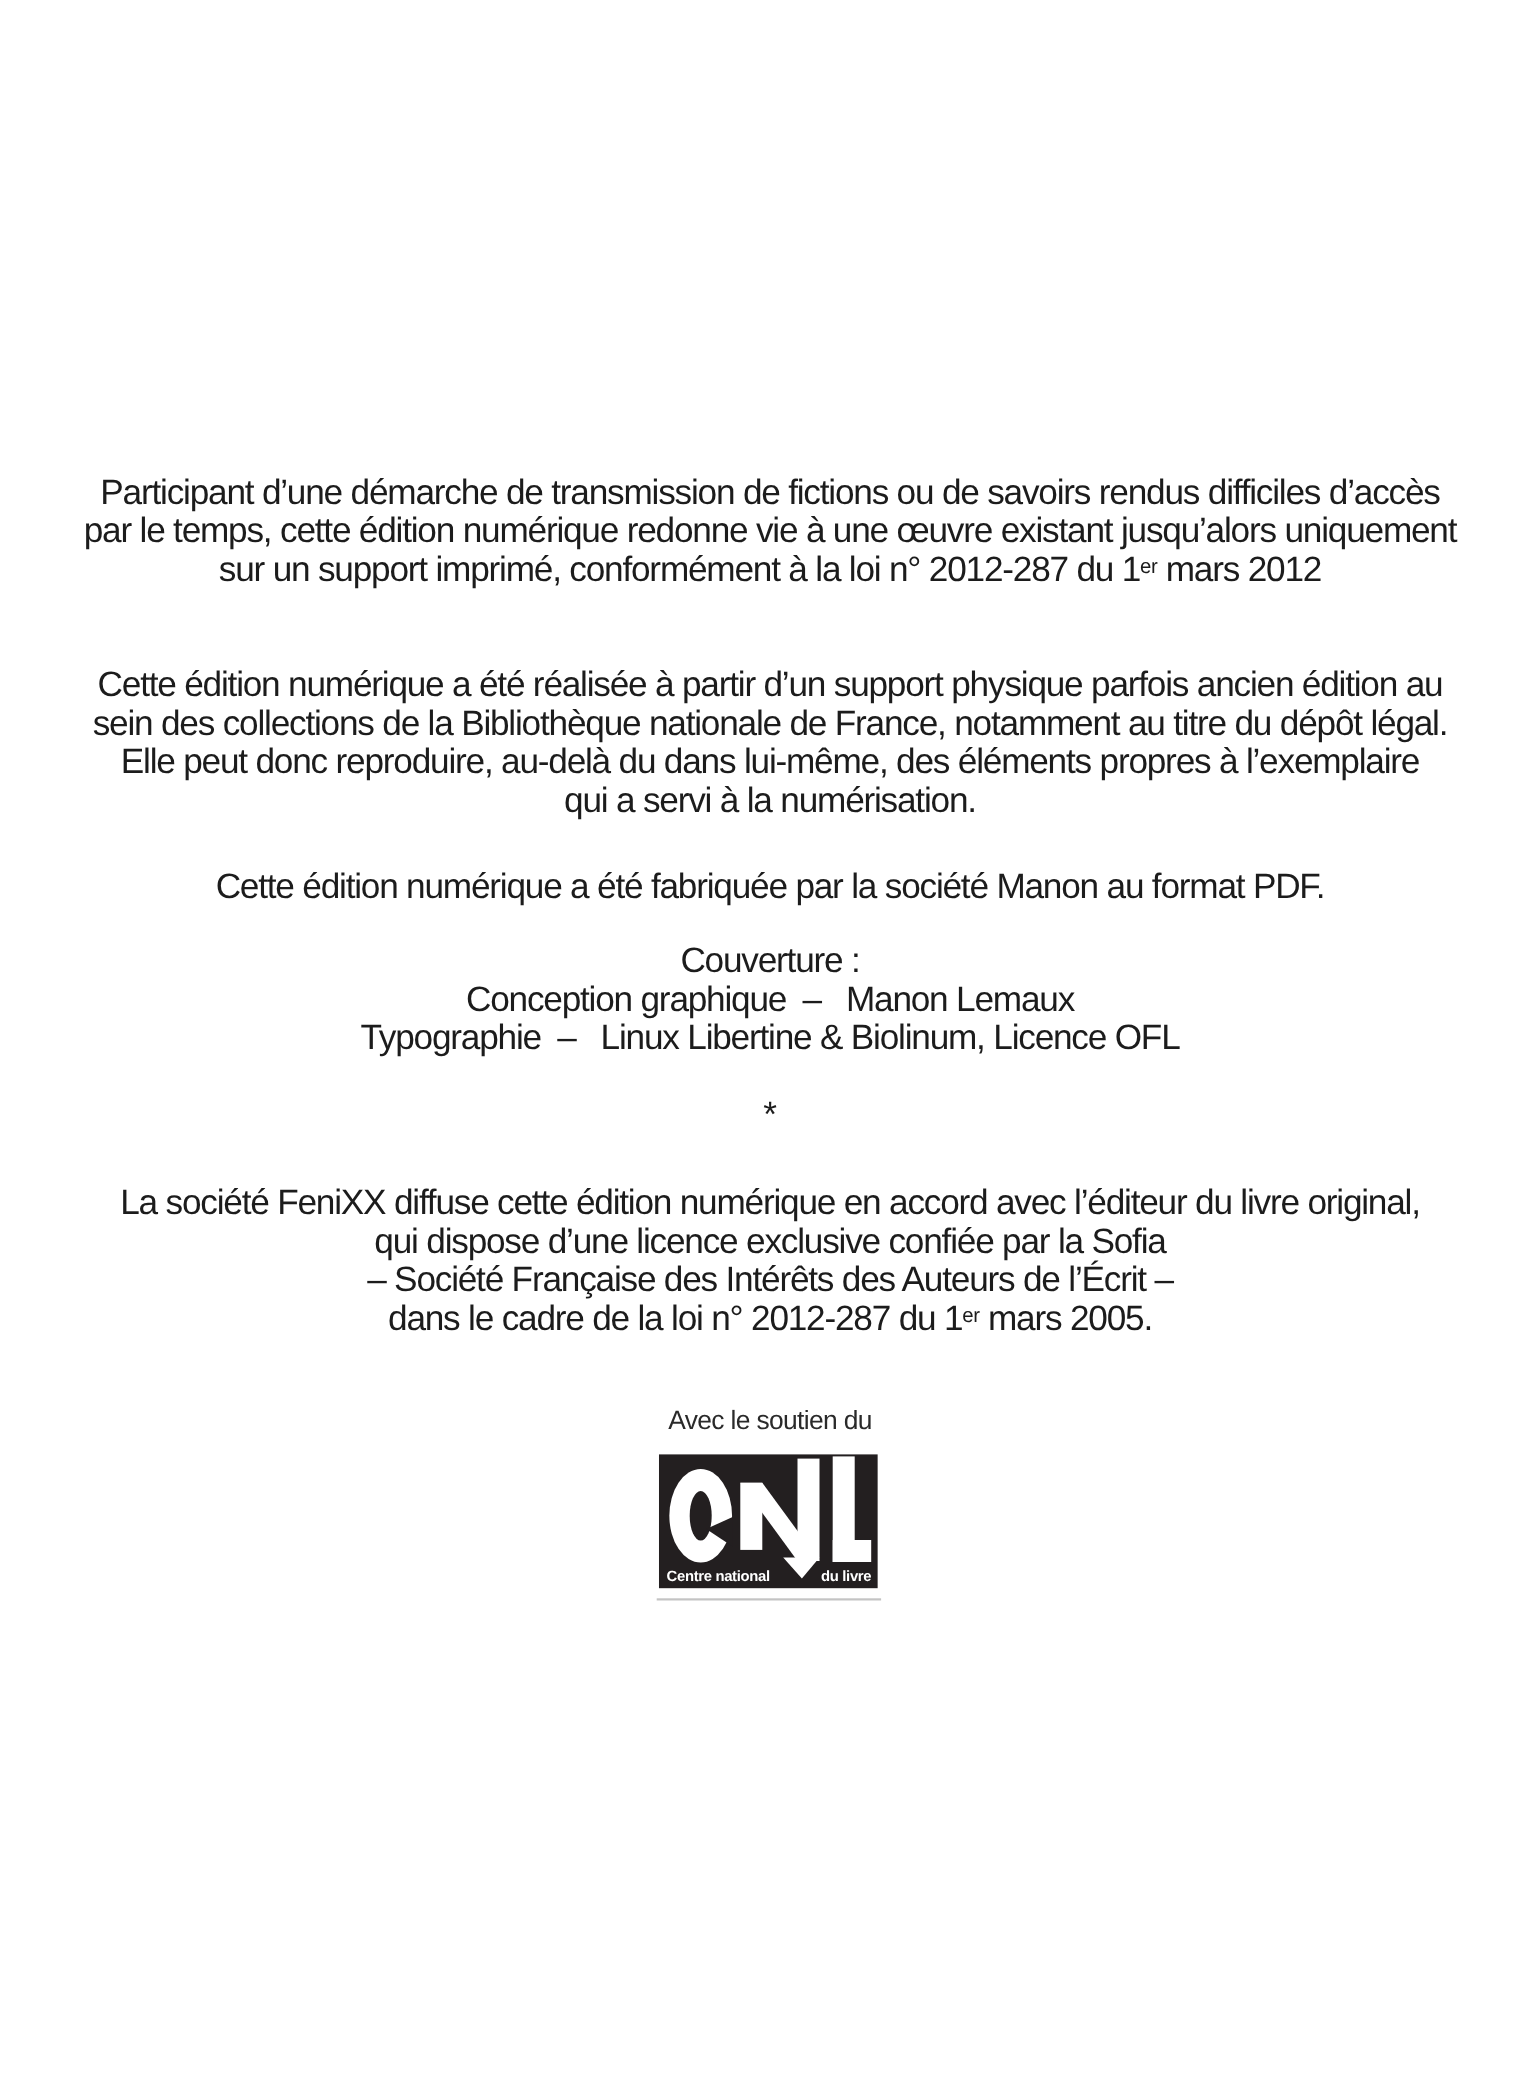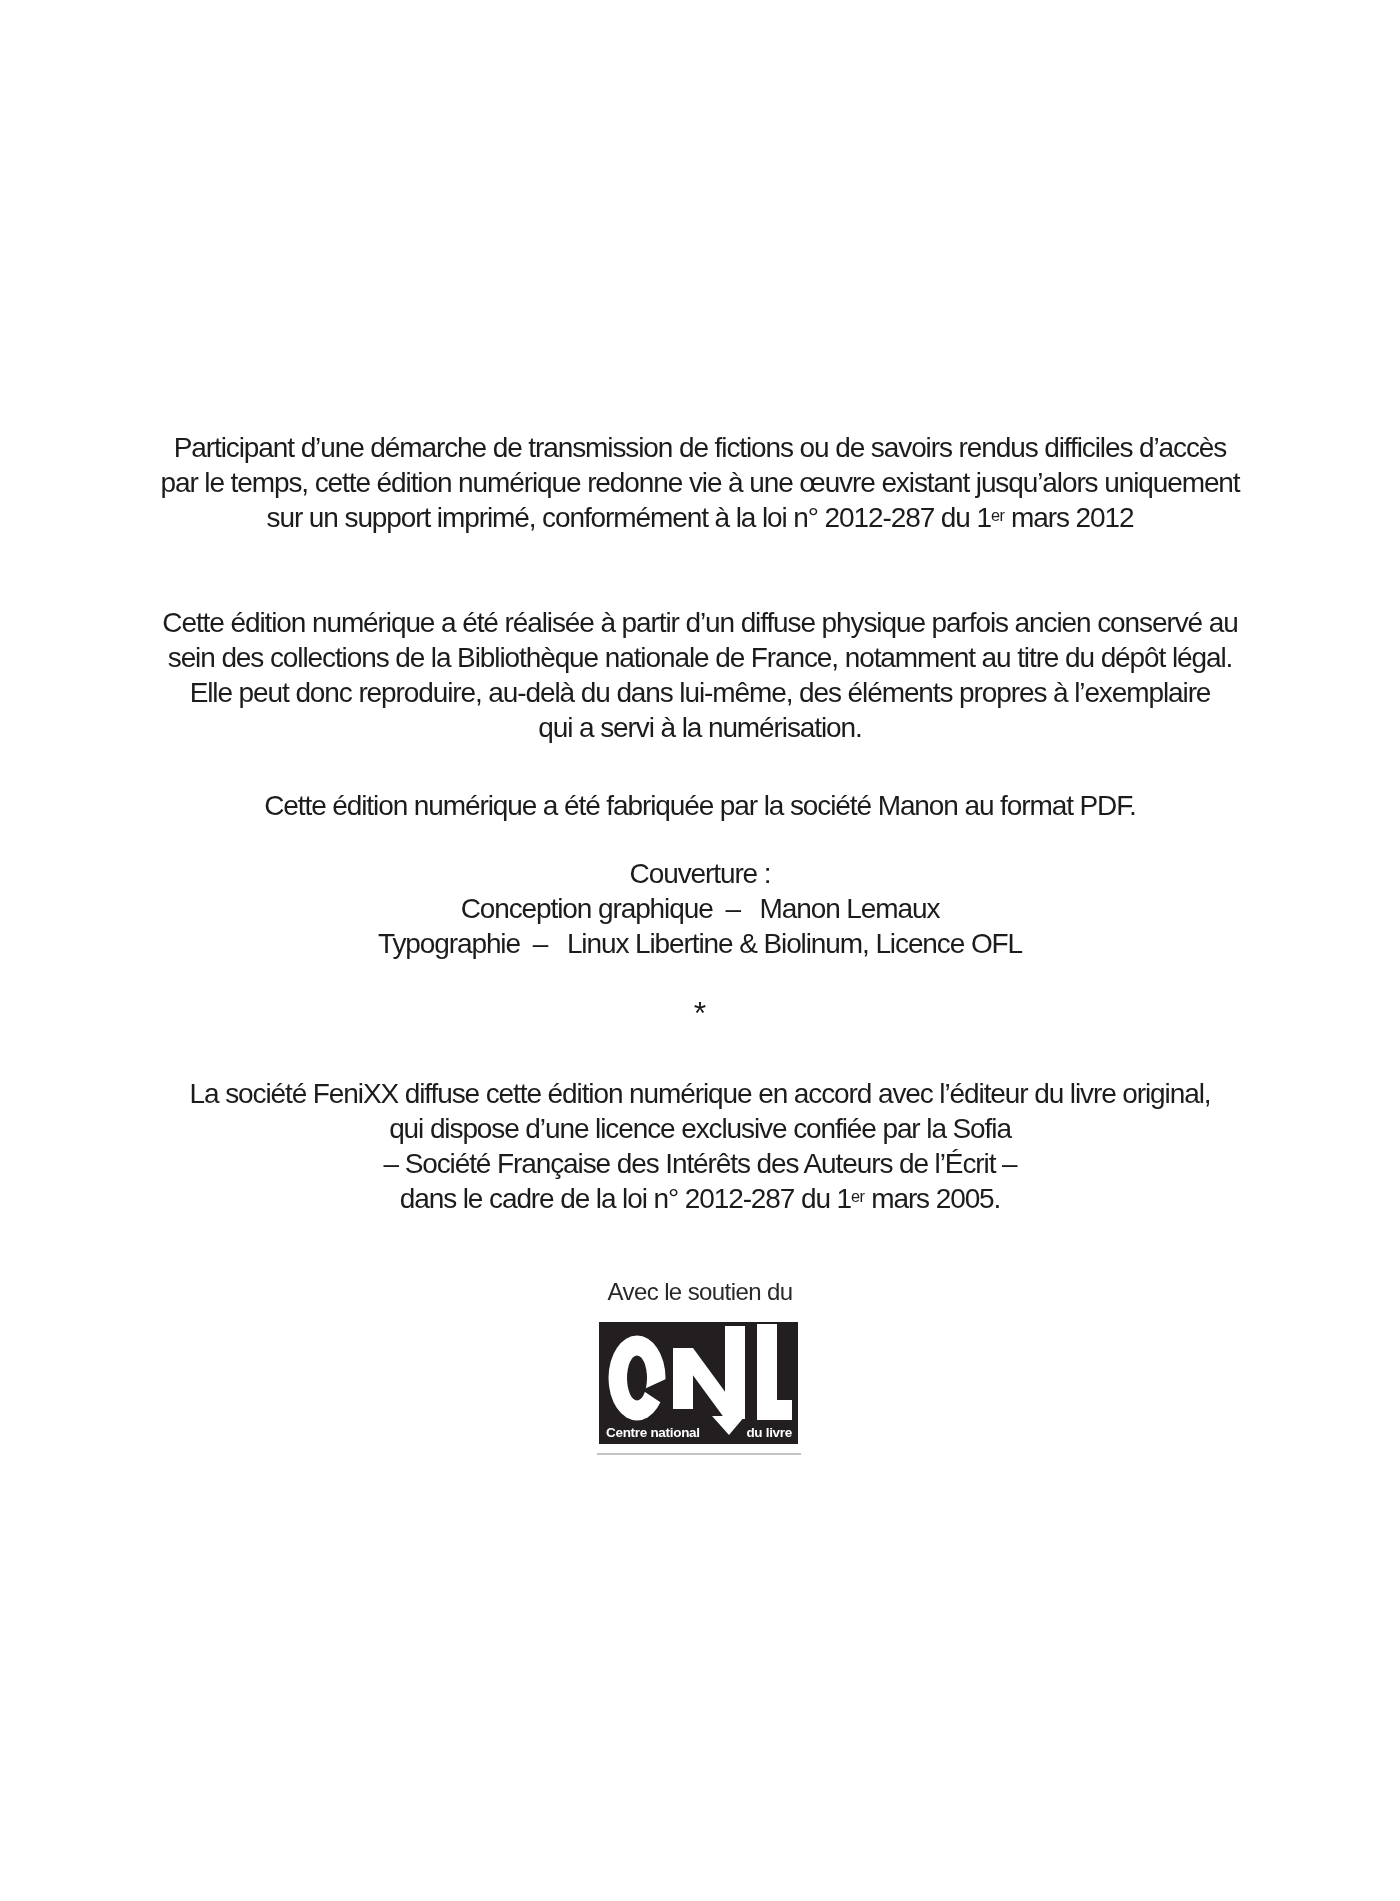--- a/index.html
+++ b/index.html
@@ -12,21 +12,21 @@
     color: #1c1c1c;
     overflow: hidden;
   }
   .block {
     position: absolute;
     left: 0;
     right: 0;
     text-align: center;
   }
   .body-text .line {
-    font-size: 28px;
+    font-size: 32px;
     line-height: 35px;
     letter-spacing: -1.1px;
     white-space: pre;
   }
   sup {
     font-size: 0.58em;
     line-height: 0;
     vertical-align: 0.38em;
     letter-spacing: -0.5px;
   }
@@ -62,21 +62,21 @@
 
 <div class="page">
 
   <div class="block body-text" style="top:430px;">
     <div class="line">Participant d’une démarche de transmission de fictions ou de savoirs rendus difficiles d’accès</div>
     <div class="line">par le temps, cette édition numérique redonne vie à une œuvre existant jusqu’alors uniquement</div>
     <div class="line"><span>sur un support imprimé, conformément à la loi n° 2012-287 du 1</span><sup>er</sup><span> mars 2012</span></div>
   </div>
 
   <div class="block body-text" style="top:605px;">
-    <div class="line">Cette édition numérique a été réalisée à partir d’un diffuse physique parfois ancien conservé au</div>
+    <div class="line">Cette édition numérique a été réalisée à partir d’un support physique parfois ancien édition au</div>
     <div class="line">sein des collections de la Bibliothèque nationale de France, notamment au titre du dépôt légal.</div>
     <div class="line">Elle peut donc reproduire, au-delà du dans lui-même, des éléments propres à l’exemplaire</div>
     <div class="line">qui a servi à la numérisation.</div>
   </div>
 
   <div class="block body-text" style="top:788px;">
     <div class="line">Cette édition numérique a été fabriquée par la société Manon au format PDF.</div>
   </div>
 
   <div class="block body-text" style="top:856px;">

